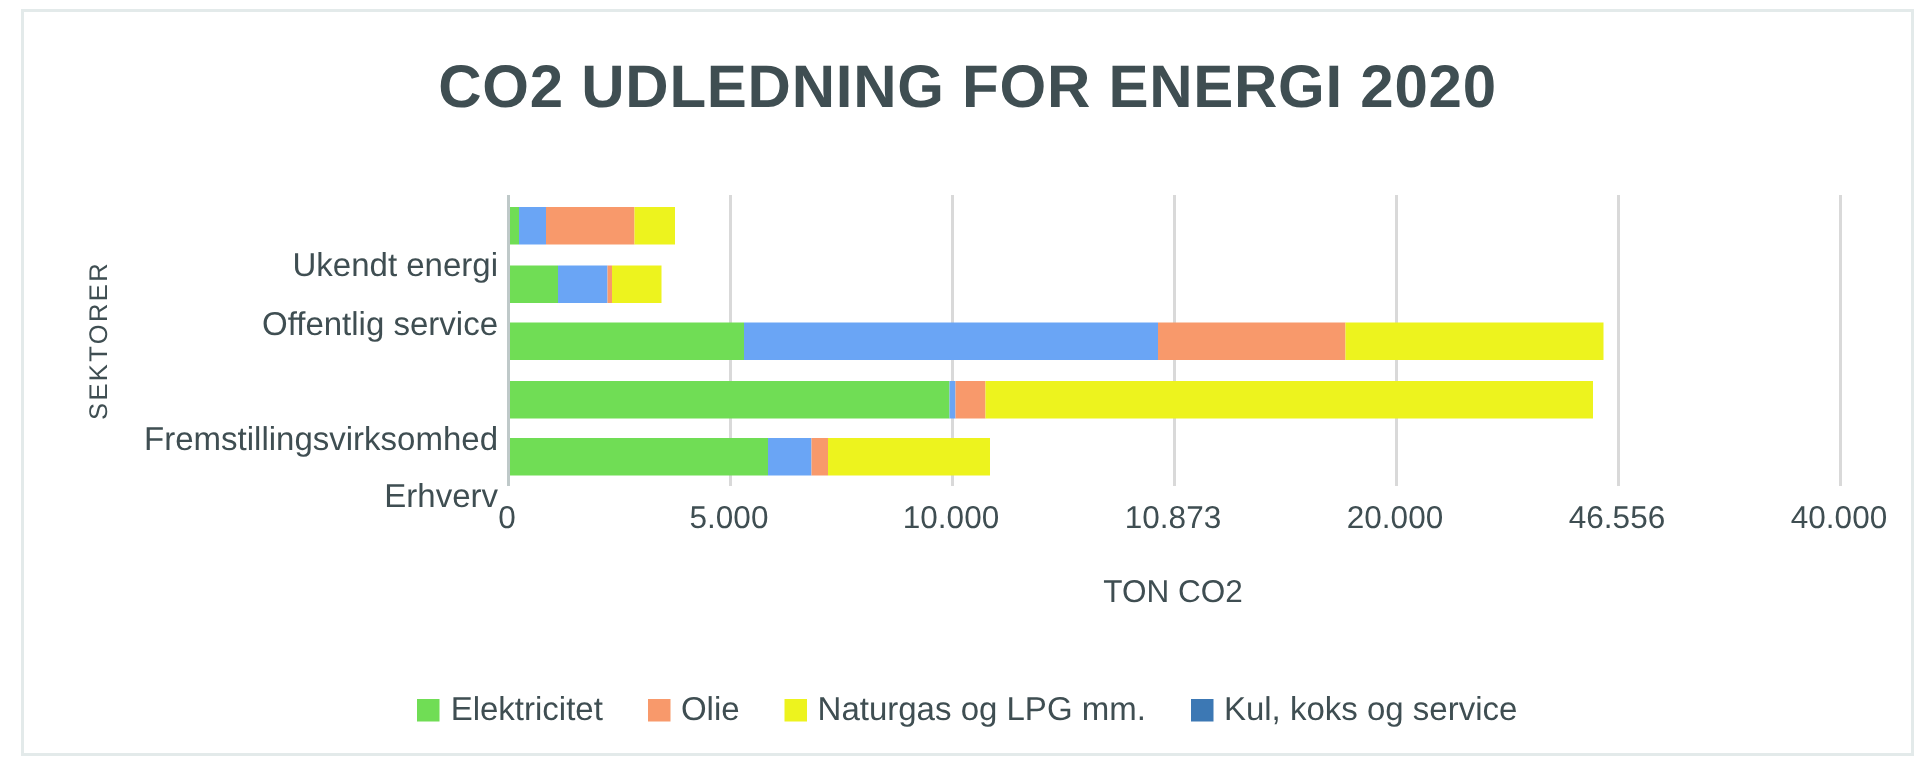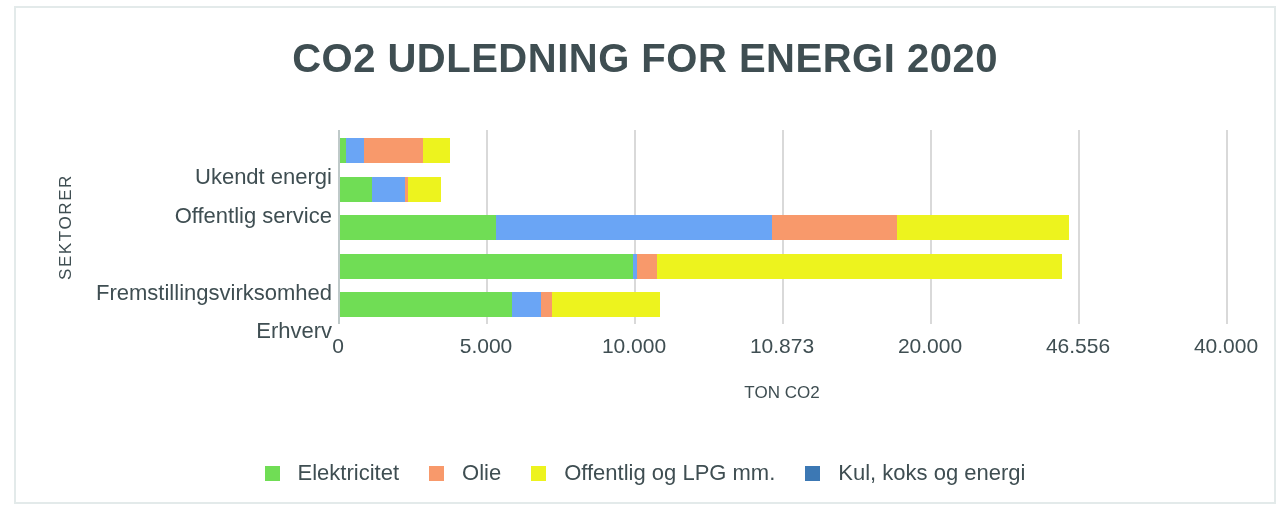--- a/index.html
+++ b/index.html
@@ -127,37 +127,37 @@
     font-size: 21px;
     color: #3f4e52;
     white-space: nowrap;
   }
   .x-axis-title {
     position: absolute;
     left: 322px;
     top: 375px;
     width: 888px;
     text-align: center;
-    font-size: 17px;
+    font-size: 21px;
     color: #3f4e52;
   }
   .legend {
     position: absolute;
     left: 0;
     top: 452px;
     width: 100%;
     display: flex;
     justify-content: center;
     align-items: center;
     gap: 30px;
   }
   .legend-item {
     display: flex;
     align-items: center;
-    gap: 18px;
+    gap: 7px;
   }
   .legend-swatch {
     width: 15px;
     height: 15px;
     display: inline-block;
   }
   .legend-label {
     font-size: 22px;
     color: #3f4e52;
     white-space: nowrap;
@@ -216,21 +216,21 @@
       <div class="legend-item">
         <span class="legend-swatch" style="background: rgb(112, 221, 85);"></span>
         <span class="legend-label">Elektricitet</span>
       </div>
       <div class="legend-item">
         <span class="legend-swatch" style="background: rgb(248, 153, 107);"></span>
         <span class="legend-label">Olie</span>
       </div>
       <div class="legend-item">
         <span class="legend-swatch" style="background: rgb(237, 243, 30);"></span>
-        <span class="legend-label">Offentlig og LPG mm.</span>
+        <span class="legend-label">Naturgas og LPG mm.</span>
       </div>
       <div class="legend-item">
         <span class="legend-swatch" style="background: rgb(60, 120, 180);"></span>
-        <span class="legend-label">Kul, koks og energi</span>
+        <span class="legend-label">Kul, koks og service</span>
       </div>
     </div>
 
 </div>
 
 </body></html>

